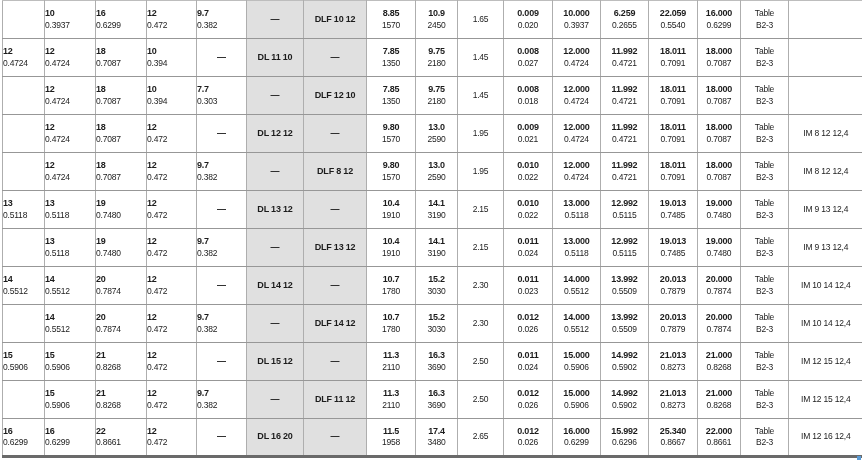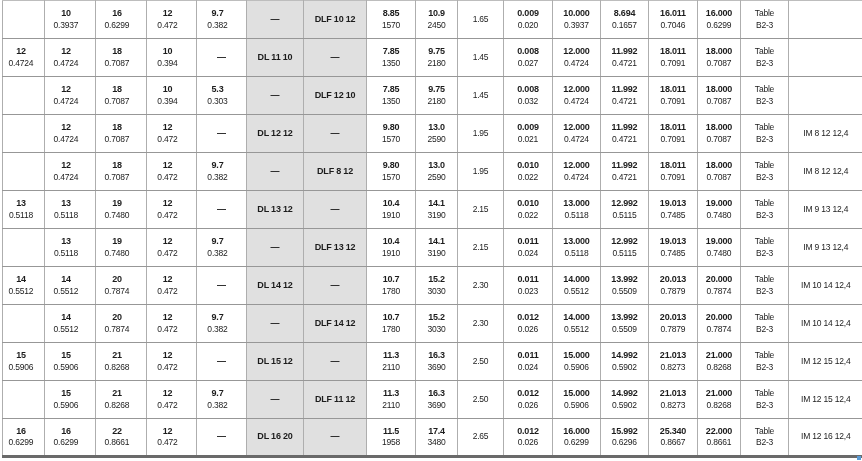--- a/index.html
+++ b/index.html
@@ -31,21 +31,21 @@
   }
   #spec-table tr:first-child td { border-top: 1px solid #bdbdbd; }
   #spec-table tr:last-child td { border-bottom: 3px solid var(--bottom-line, #6a6a6a); }
   #spec-table td:last-child { border-right: 0; margin-top: 37px; }
   .cell {
     display: flex;
     flex-direction: column;
     justify-content: center;
     height: 100%;
   }
-  td.a-r .cell { align-items: center; padding-right: 8px; }
+  td.a-r .cell { align-items: flex-start; padding-right: 8px; }
   td.a-r.c0 .cell { padding-right: 5px; }
   td.a-c .cell { align-items: center; }
   .l1 {
     font-weight: bold;
     font-size: 9px;
     line-height: 11.5px;
     color: var(--text, #1c1c1c);
     letter-spacing: -0.2px;
     white-space: nowrap;
   }
@@ -151,28 +151,28 @@
           </div>
         </td>
         <td class="a-c">
           <div class="cell">
             <span class="l1">10.000</span>
             <span class="l2">0.3937</span>
           </div>
         </td>
         <td class="a-c">
           <div class="cell">
-            <span class="l1">8.694</span>
-            <span class="l2">0.1657</span>
-          </div>
-        </td>
-        <td class="a-c">
-          <div class="cell">
-            <span class="l1">16.011</span>
-            <span class="l2">0.7046</span>
+            <span class="l1">6.259</span>
+            <span class="l2">0.2655</span>
+          </div>
+        </td>
+        <td class="a-c">
+          <div class="cell">
+            <span class="l1">22.059</span>
+            <span class="l2">0.5540</span>
           </div>
         </td>
         <td class="a-c">
           <div class="cell">
             <span class="l1">16.000</span>
             <span class="l2">0.6299</span>
           </div>
         </td>
         <td class="a-c">
           <div class="cell">
@@ -298,21 +298,21 @@
           </div>
         </td>
         <td class="a-r">
           <div class="cell">
             <span class="l1">10</span>
             <span class="l2">0.394</span>
           </div>
         </td>
         <td class="a-r">
           <div class="cell">
-            <span class="l1">5.3</span>
+            <span class="l1">7.7</span>
             <span class="l2">0.303</span>
           </div>
         </td>
         <td class="a-c gray">
           <div class="cell">
             <span class="l1">—</span>
           </div>
         </td>
         <td class="a-c gray">
           <div class="cell">
@@ -332,21 +332,21 @@
           </div>
         </td>
         <td class="a-c">
           <div class="cell">
             <span class="l2">1.45</span>
           </div>
         </td>
         <td class="a-c">
           <div class="cell">
             <span class="l1">0.008</span>
-            <span class="l2">0.032</span>
+            <span class="l2">0.018</span>
           </div>
         </td>
         <td class="a-c">
           <div class="cell">
             <span class="l1">12.000</span>
             <span class="l2">0.4724</span>
           </div>
         </td>
         <td class="a-c">
           <div class="cell">

